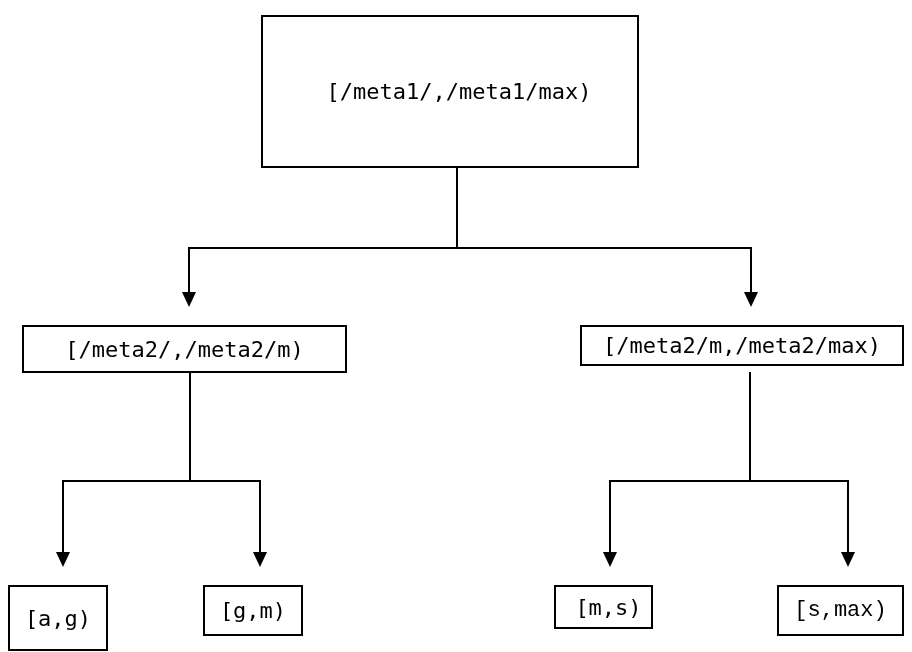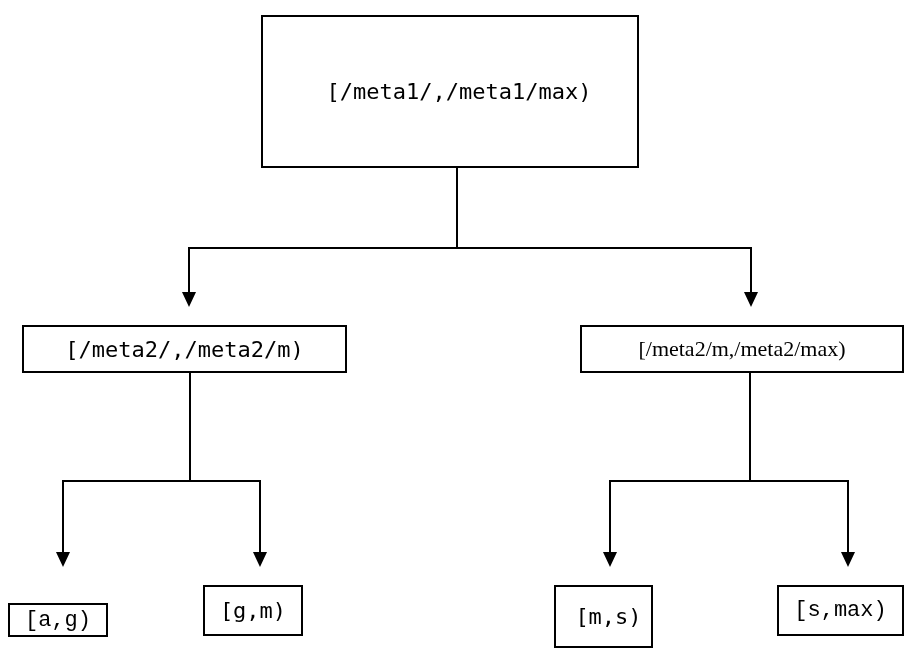--- a/index.html
+++ b/index.html
@@ -29,24 +29,24 @@
     display: flex;
     align-items: center;
     justify-content: center;
     font-family: "DejaVu Sans Mono", monospace;
     font-size: 22px;
     color: #000000;
     white-space: nowrap;
   }
   .node-root  { left: 261px; top: 15px;  width: 378px; height: 153px; padding-left: 18px; }
   .node-left  { left: 22px;  top: 325px; width: 325px; height: 48px; justify-content: center; }
-  .node-right { left: 580px; top: 325px; width: 324px; height: 48px; font-family: Liberation Serif, serif; }
-  .leaf-ag    { left: 8px;   top: 603px; width: 100px; height: 34px; font-family: Liberation Mono, monospace; }
+  .node-right { left: 580px; top: 325px; width: 324px; height: 41px; }
+  .leaf-ag    { left: 8px;   top: 585px; width: 100px; height: 66px; }
   .leaf-gm    { left: 203px; top: 585px; width: 100px; height: 51px; justify-content: center; }
-  .leaf-ms    { left: 554px; top: 585px; width: 99px;  height: 63px; padding-left: 10px; }
+  .leaf-ms    { left: 554px; top: 585px; width: 99px;  height: 44px; padding-left: 10px; }
   .leaf-smax  { left: 777px; top: 585px; width: 127px; height: 51px; font-family: Liberation Mono, monospace; }
 </style>
 </head>
 <body>
 
 <div class="canvas">
 
   <svg class="edges" viewBox="0 0 912 652">
     <g fill="none" stroke="#000000" stroke-width="2" stroke-linecap="square">
 

